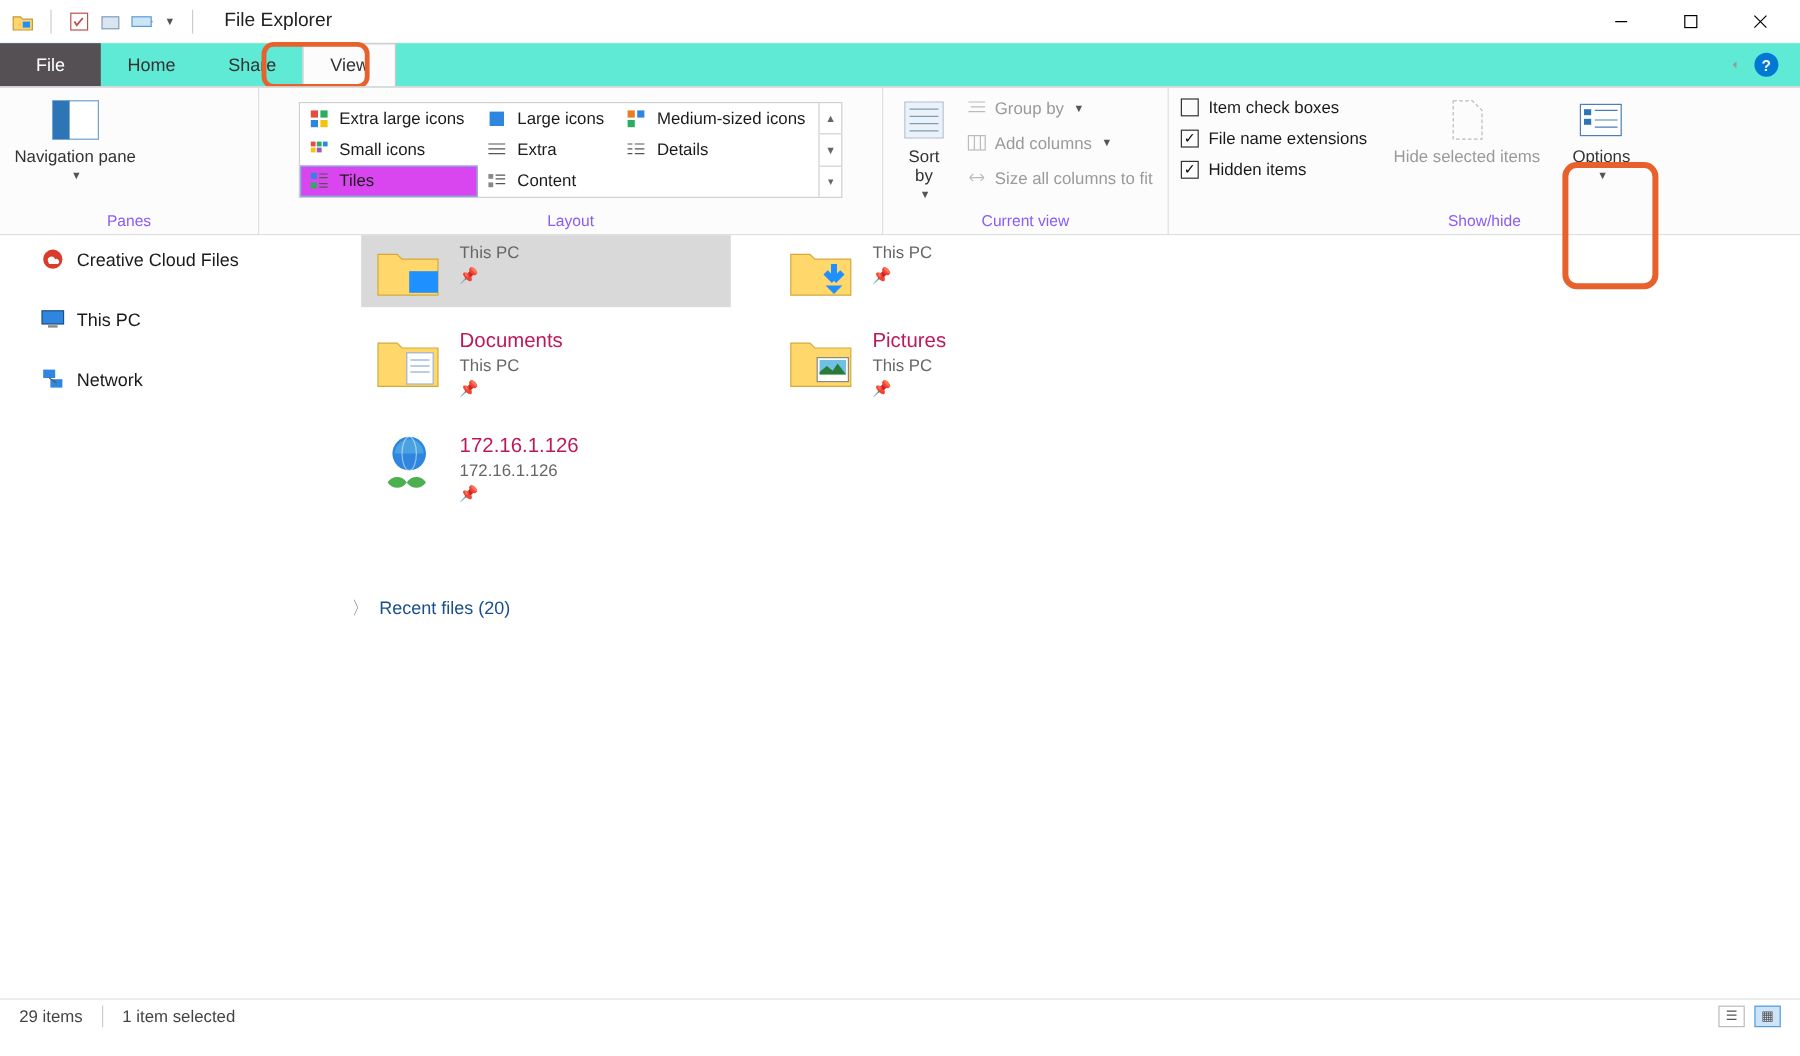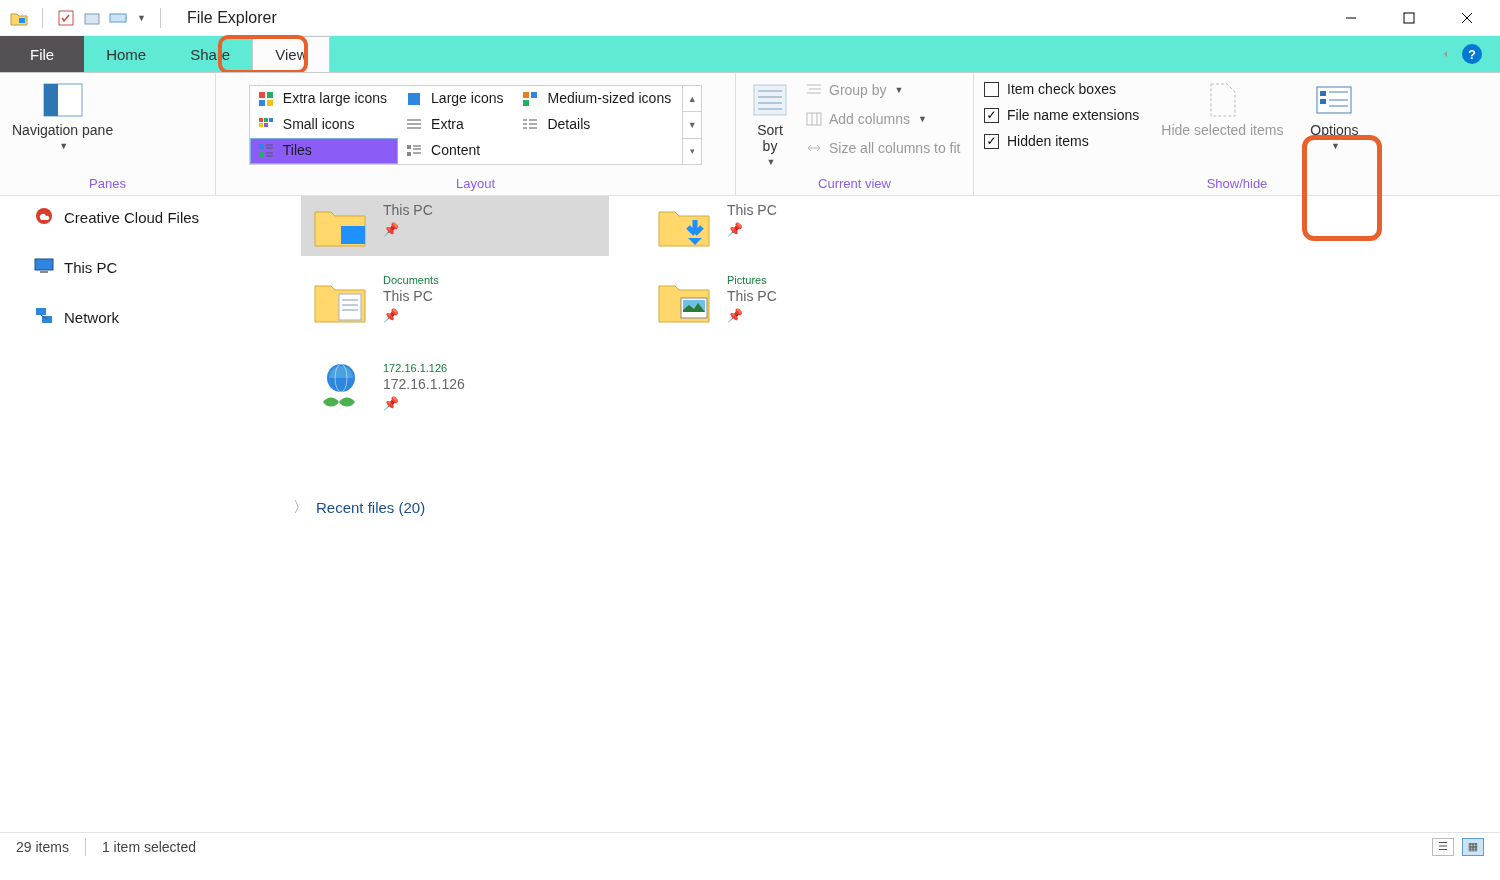--- a/index.html
+++ b/index.html
@@ -23,42 +23,42 @@
   .group-label{text-align:center;font-size:13px;color:#8b5cf6;padding:3px 0 4px}
   .bigbtn{display:flex;flex-direction:column;align-items:center;justify-content:flex-start;padding:4px 6px;gap:3px;min-width:70px;text-align:center;line-height:1.15;color:#333}
   .bigbtn .icon-lg{width:40px;height:38px;display:flex;align-items:center;justify-content:center}
   .smallbtn{display:flex;align-items:center;gap:6px;padding:3px 6px;color:#333;border:1px solid transparent;white-space:nowrap}
   .smallbtn.selected{background:#cde6f7;border-color:#7bb2e0}
   .smallbtn .ic{width:18px;height:18px;display:flex;align-items:center;justify-content:center}
   .panes-col{display:flex;flex-direction:column;gap:3px;padding-top:2px}
   .layout-grid{display:flex;border:1px solid #d0d0d0;background:#fff}
   .layout-col{display:flex;flex-direction:column}
   .layout-cell{display:flex;align-items:flex-start;gap:8px;padding:3px 10px 3px 6px;border:1px solid transparent;white-space:nowrap}
-  .layout-cell.selected{background:#8b5cf6;border-color:#7bb2e0}
+  .layout-cell.selected{background:#d946ef;border-color:#7bb2e0}
   .layout-cell .ic{width:18px;height:18px;display:flex;align-items:center;justify-content:center}
   .scroll-arrows{display:flex;flex-direction:column;border-left:1px solid #d0d0d0}
   .scroll-arrows div{width:18px;flex:1;display:flex;align-items:center;justify-content:center;color:#666;font-size:9px}
   .scroll-arrows div+div{border-top:1px solid #d0d0d0}
   .chkrow{display:flex;align-items:center;gap:8px;padding:2px 4px}
   .chkbox{width:15px;height:15px;border:1px solid #333;display:flex;align-items:center;justify-content:center;font-size:12px;line-height:1}
   .chkbox.checked::after{content:"✓";color:#000}
   .disabled{color:#9a9a9a}
   .highlight-view{position:absolute;left:218px;top:35px;width:90px;height:39px;border:4px solid #e8602c;border-radius:10px;pointer-events:none}
   .highlight-options{position:absolute;right:118px;top:62px;width:80px;height:106px;border:5px solid #e8602c;border-radius:12px;pointer-events:none}
   .main{display:flex;height:636px}
   .side{width:285px;padding:4px 10px}
   .tree-item{display:flex;align-items:flex-end;gap:10px;padding:6px 4px 6px 24px;font-size:15px}
   .tree-item .ic{width:20px;height:20px;display:flex;align-items:center;justify-content:center}
   .content{flex:1;position:relative}
   .tiles-area{position:relative}
   .tile{position:absolute;display:flex;align-items:flex-start;gap:12px;padding:4px 8px;width:308px}
   .tile.sel{background:#d9d9d9}
   .tile .thumb{width:62px;height:52px;display:flex;align-items:center;justify-content:center;flex-shrink:0}
   .tile .info{display:flex;flex-direction:column;gap:2px;padding-top:0}
-  .tile .t-name{font-size:11px;color:#15803d}
+  .tile .t-name{font-size:17px;color:#be185d}
   .tile .t-sub{font-size:14px;color:#666}
   .pin{color:#9a9a9a;font-size:13px;margin-top:2px}
   .recent{display:flex;align-items:center;gap:8px;color:#1a4f8b;font-size:15px;padding:6px 0 0 8px;position:absolute;top:296px;left:0}
   .details-pane{width:380px;padding:6px 10px;display:flex;flex-direction:column;align-items:center}
   .preview-ic{margin-top:8px;width:120px;height:110px;position:relative}
   .meta-row{display:flex;gap:14px;font-size:15px;margin-top:26px;width:100%;justify-content:center}
   .meta-row .k{color:#555}
   .meta-row .v{color:#111}
   .status{height:28px;border-top:1px solid #e2e2e2;display:flex;align-items:center;padding:0 16px;font-size:14px;color:#444}
   .status .divider{width:1px;height:18px;background:#ccc;margin:0 16px}

